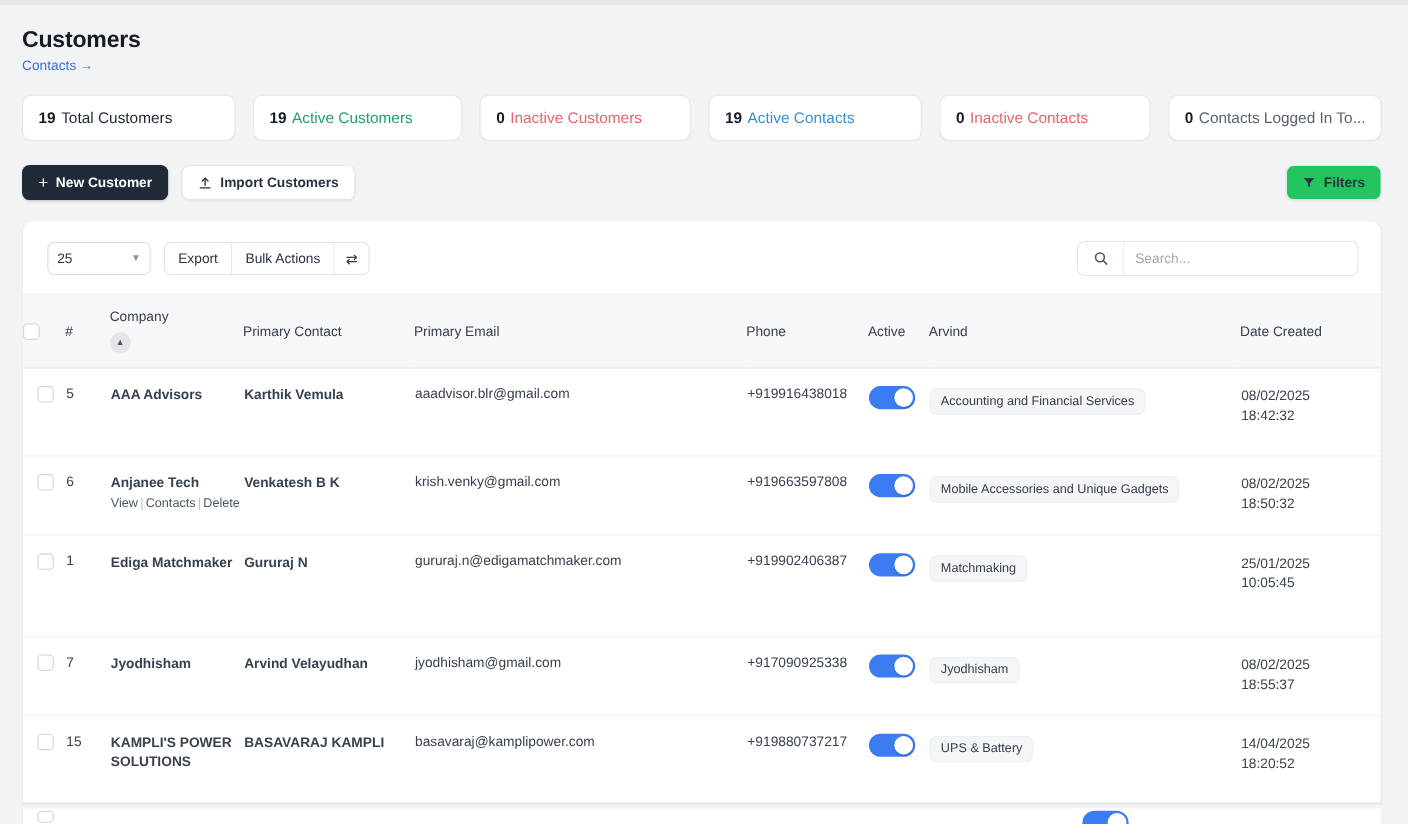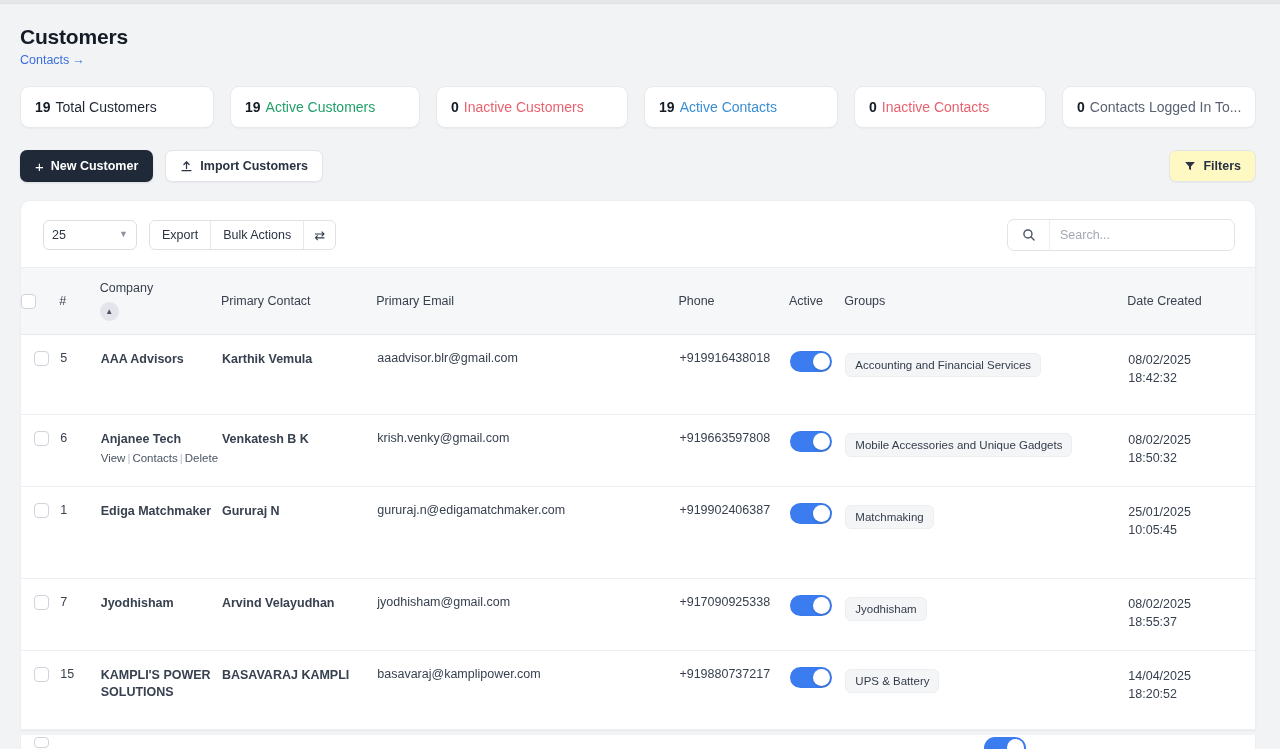--- a/index.html
+++ b/index.html
@@ -75,21 +75,21 @@
     background: #1f2937; color: #ffffff;
     box-shadow: 0 1px 2px rgba(16,24,40,0.12);
   }
   .btn-light {
     background: #ffffff; color: #283241;
     border: 1px solid #e4e5e8;
     box-shadow: 0 1px 1px rgba(16,24,40,0.04);
     margin-left: 12px;
   }
   .btn-filters {
-    background: #fef9c3; color: #283241;
+    background: #22c55e; color: #283241;
     border: 1px solid #e4e5e8;
     box-shadow: 0 1px 1px rgba(16,24,40,0.04);
     margin-left: auto;
   }
   .icon-plus { font-size: 15px; font-weight: normal; line-height: 1; }
 
   
   .table-card {
     margin: 18px 24px 0 20px;
     background: #ffffff;
@@ -132,21 +132,21 @@
     padding: 0 12px; font-size: 12.5px; color: #2b3444;
     cursor: pointer; border-right: 1px solid #e6e8eb;
     height: 100%;
   }
   .btn-group > div:last-child { border-right: none; padding: 0 10px; }
   .refresh-glyph { font-size: 13px; color: #333b49; }
 
   .search-box {
     margin-left: auto;
     display: flex; align-items: center;
-    width: 228px; height: 32px;
+    width: 256px; height: 32px;
     border: 1px solid #e1e3e7; border-radius: 7px;
     background: #fff; overflow: hidden;
   }
   .search-ico {
     width: 42px; height: 100%;
     display: flex; align-items: center; justify-content: center;
     border-right: 1px solid #eceef1;
     color: #4c5564;
   }
   .search-input {
@@ -373,21 +373,21 @@
           <th class="c-comp">
             <div class="inner">
               <span>Company</span>
               <span class="sort-pill">▲</span>
             </div>
           </th>
           <th class="c-cont">Primary Contact</th>
           <th class="c-email">Primary Email</th>
           <th class="c-phone">Phone</th>
           <th class="c-act">Active</th>
-          <th class="c-grp">Groups</th>
+          <th class="c-grp">Arvind</th>
           <th class="c-date">Date Created</th>
         </tr>
       </thead>
       <tbody>
 
         <tr class="r-tall-1">
           <td class="c-check">
             <span class="cbox"></span>
           </td>
           <td class="c-num">5</td>

